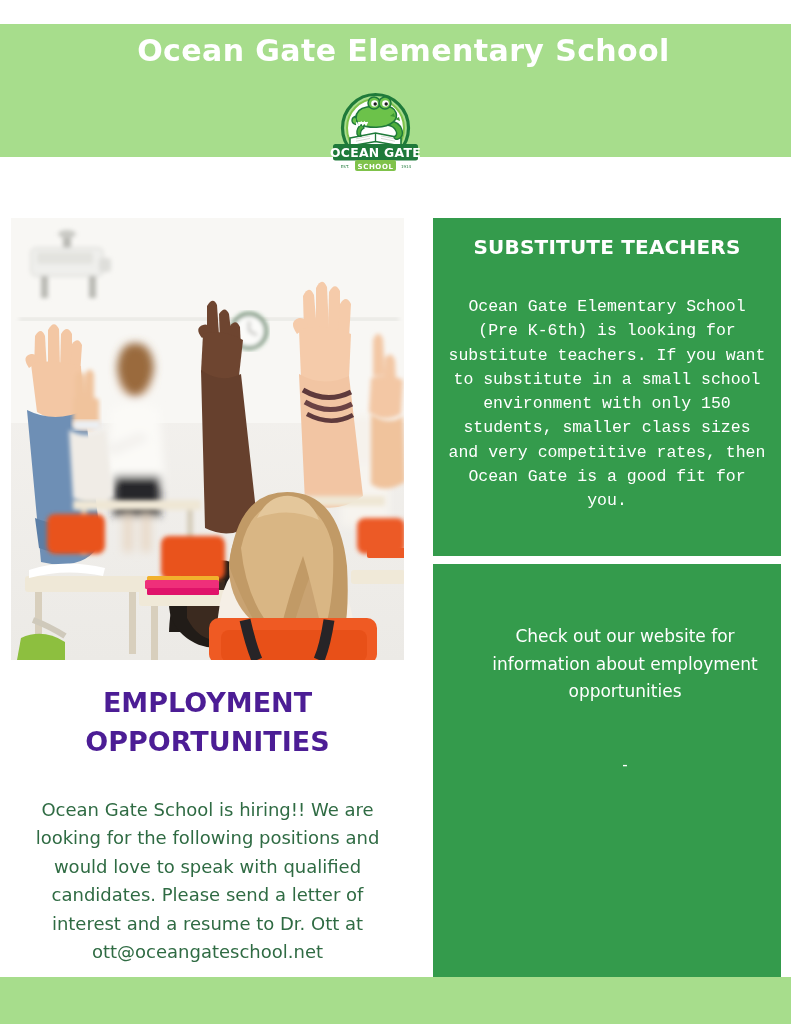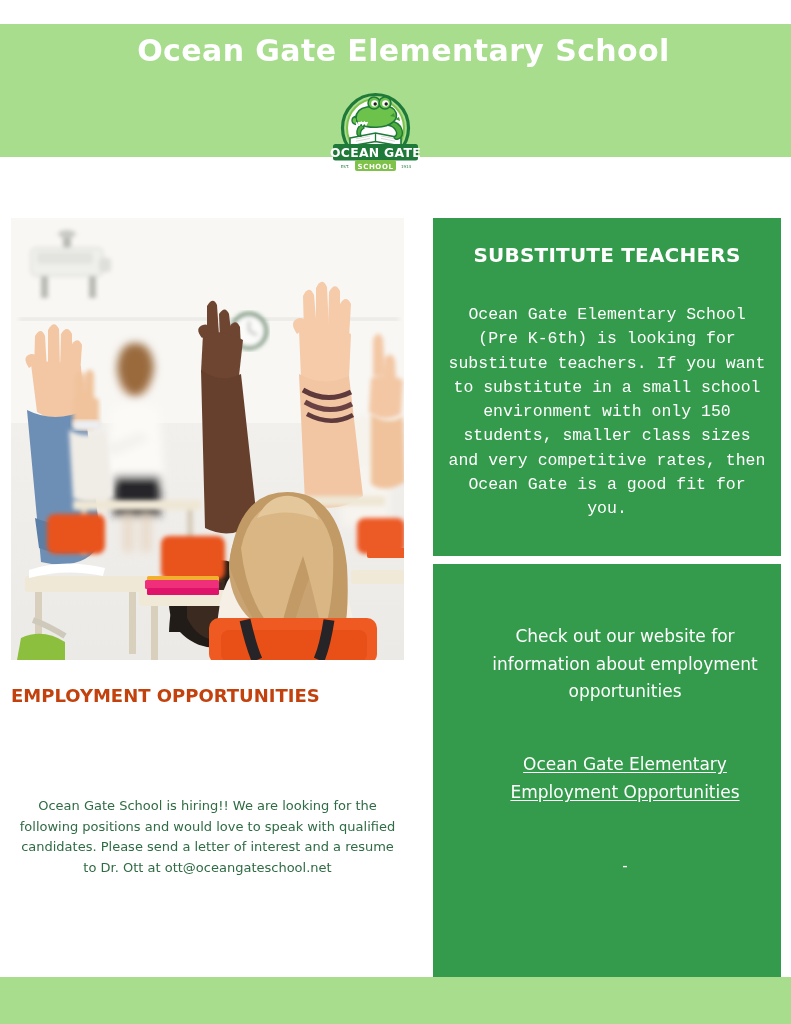--- a/index.html
+++ b/index.html
@@ -64,53 +64,53 @@
     background: #f3f1ee;
   }
   .photo svg { display: block; width: 393px; height: 442px; }
 
   
   .left-heading {
     position: absolute;
     left: 11px;
     top: 683px;
     width: 393px;
-    text-align: left;
+    text-align: center;
     font-family: "DejaVu Sans", sans-serif;
     font-weight: bold;
-    font-size: 18px;
+    font-size: 27px;
     line-height: 1.45;
-    color: #c2410c;
+    color: #4c1d95;
   }
 
   .left-body {
     position: absolute;
     left: 16px;
     top: 796px;
     width: 383px;
     text-align: center;
     font-family: "DejaVu Sans", sans-serif;
-    font-size: 13px;
+    font-size: 18px;
     line-height: 1.58;
     color: #2f6b43;
   }
 
   
   .panel {
     position: absolute;
     left: 433px;
     width: 348px;
     background: #349b4c;
   }
 
   .panel-sub { top: 218px; height: 338px; }
   .panel-web { top: 564px; height: 483px; padding-left: 36px; }
 
   .panel-title {
-    margin-top: 25px;
+    margin-top: 17px;
     text-align: center;
     font-family: "DejaVu Sans", sans-serif;
     font-weight: bold;
     font-size: 20px;
     letter-spacing: 0.2px;
     color: #ffffff;
   }
 
   .panel-body {
     margin: 36px 14px 0 14px;
@@ -368,19 +368,18 @@
 
   <div class="left-body">Ocean Gate School is hiring!! We are looking for the following positions and would love to speak with qualified candidates. Please send a letter of interest and a resume to Dr. Ott at ott@oceangateschool.net</div>
 
   <div class="panel panel-sub">
     <div class="panel-title">SUBSTITUTE TEACHERS</div>
     <div class="panel-body">Ocean Gate Elementary School (Pre K-6th) is looking for substitute teachers. If you want to substitute in a small school environment with only 150 students, smaller class sizes and very competitive rates, then Ocean Gate is a good fit for you.</div>
   </div>
 
   <div class="panel panel-web">
     <div class="panel-web-intro">Check out our website for information about employment opportunities</div>
-    <a class="panel-web-link">Ocean Gate Elementary Employment Opportunities </a>
     <div class="panel-web-dash">-</div>
   </div>
 
   <div class="footer-band"></div>
 
 </div>
 
 </body></html>

